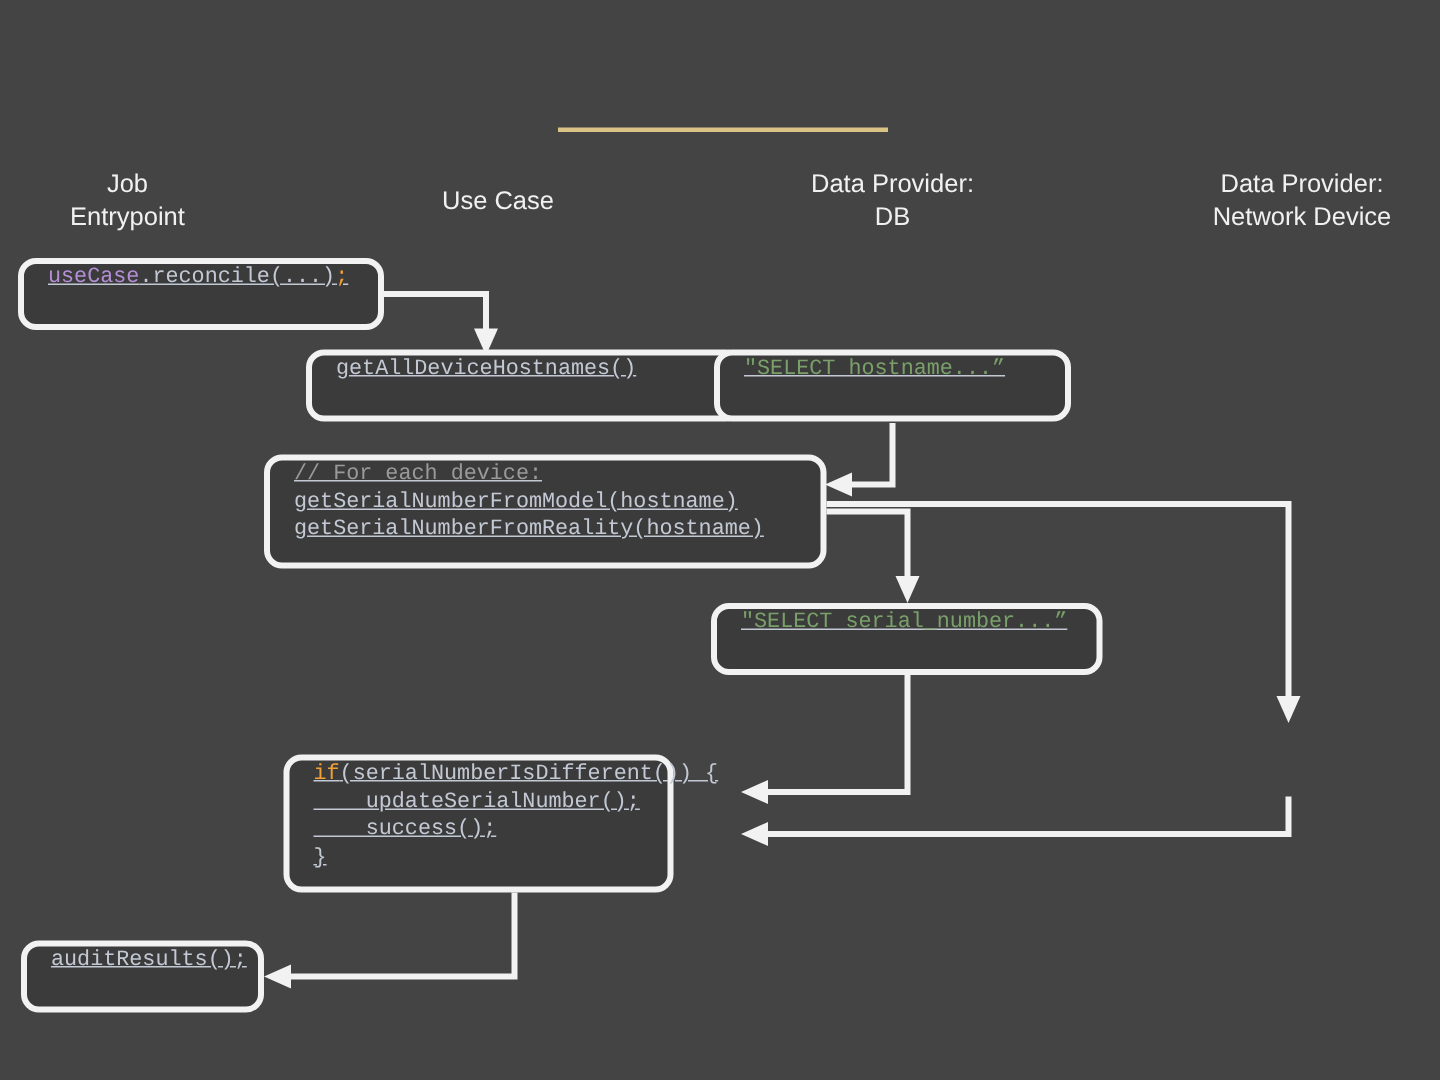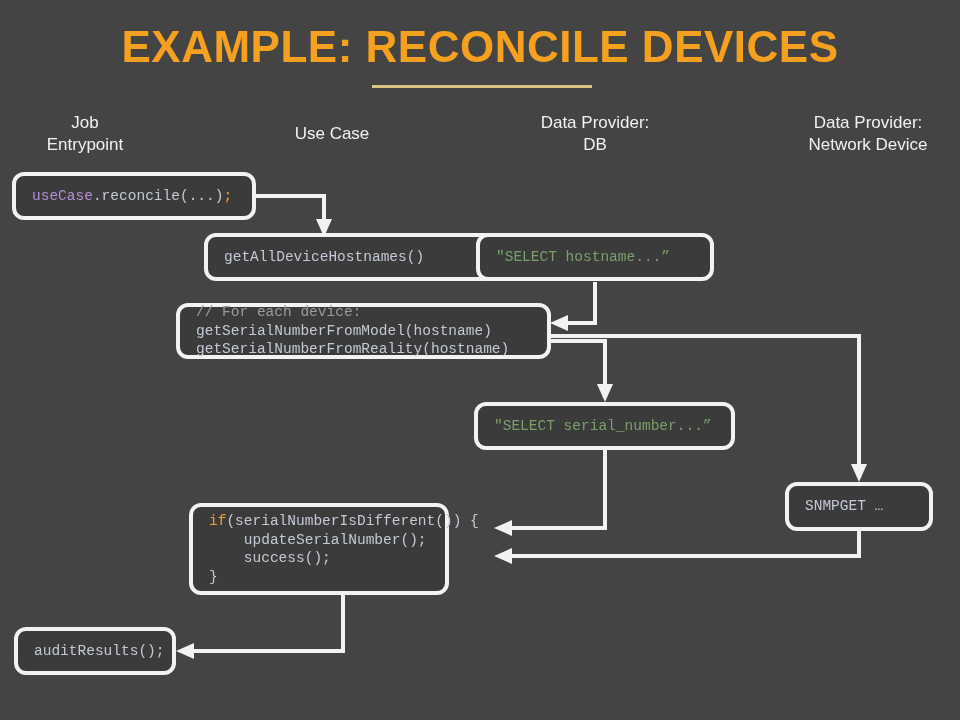--- a/index.html
+++ b/index.html
@@ -58,23 +58,24 @@
     box-sizing: border-box;
     background: #3b3b3b;
     border: 4px solid #f2f2f2;
     border-radius: 12px;
     font-family: "Liberation Mono", monospace;
     font-size: 14.5px;
     line-height: 18.5px;
     color: #c3c9d4;
     white-space: pre;
     display: flex;
-    align-items: center;
+    align-items: flex-start;
     padding: 0 16px;
     z-index: 3;
+    text-decoration: underline;
   }
   .node .tok-var  { color: #b58fd6; }
   .node .tok-kw   { color: #f0a037; }
   .node .tok-punc { color: #f0a037; }
   .node .tok-str  { color: #7aa06a; }
   .node .tok-com  { color: #9a9a9a; }
   .node .code-body { width: 100%; }
 
   
   #wires {
@@ -85,21 +86,20 @@
     pointer-events: none;
   }
   #wires path { fill: none; stroke: #f2f2f2; stroke-width: 4; }
   #wires polygon { fill: #f2f2f2; }
 </style>
 </head>
 <body>
 
 <div id="slide">
 
-  <div id="title">Example: Reconcile Devices</div>
   <div id="title-underline"></div>
 
   <div class="col-header" style="left:5px; top:112px; width:160px;">Job
 Entrypoint</div>
   <div class="col-header" style="left:252px; top:123px; width:160px;">Use Case</div>
   <div class="col-header" style="left:515px; top:112px; width:160px;">Data Provider:
 DB</div>
   <div class="col-header" style="left:778px; top:112px; width:180px;">Data Provider:
 Network Device</div>
 
@@ -151,33 +151,30 @@
   </div>
 
   <div class="node" style="left:204px; top:233px; width:292px; height:48px;">
     <div class="code-body">getAllDeviceHostnames()</div>
   </div>
 
   <div class="node" style="left:476px; top:233px; width:238px; height:48px;">
     <div class="code-body tok-str">"SELECT hostname...”</div>
   </div>
 
-  <div class="node" style="left:176px; top:303px; width:375px; height:56px;">
+  <div class="node" style="left:176px; top:303px; width:375px; height:76px;">
     <div class="code-body"><span class="tok-com">// For each device:</span>
 getSerialNumberFromModel(hostname)
 getSerialNumberFromReality(hostname)</div>
   </div>
 
   <div class="node" style="left:474px; top:402px; width:261px; height:48px;">
     <div class="code-body tok-str">"SELECT serial_number...”</div>
   </div>
 
-  <div class="node" style="left:785px; top:482px; width:148px; height:49px;">
-    <div class="code-body">SNMPGET …</div>
-  </div>
 
   <div class="node" style="left:189px; top:503px; width:260px; height:92px;">
     <div class="code-body"><span class="tok-kw">if</span>(serialNumberIsDifferent()) {
     updateSerialNumber();
     success();
 }</div>
   </div>
 
   <div class="node" style="left:14px; top:627px; width:162px; height:48px;">
     <div class="code-body">auditResults();</div>

